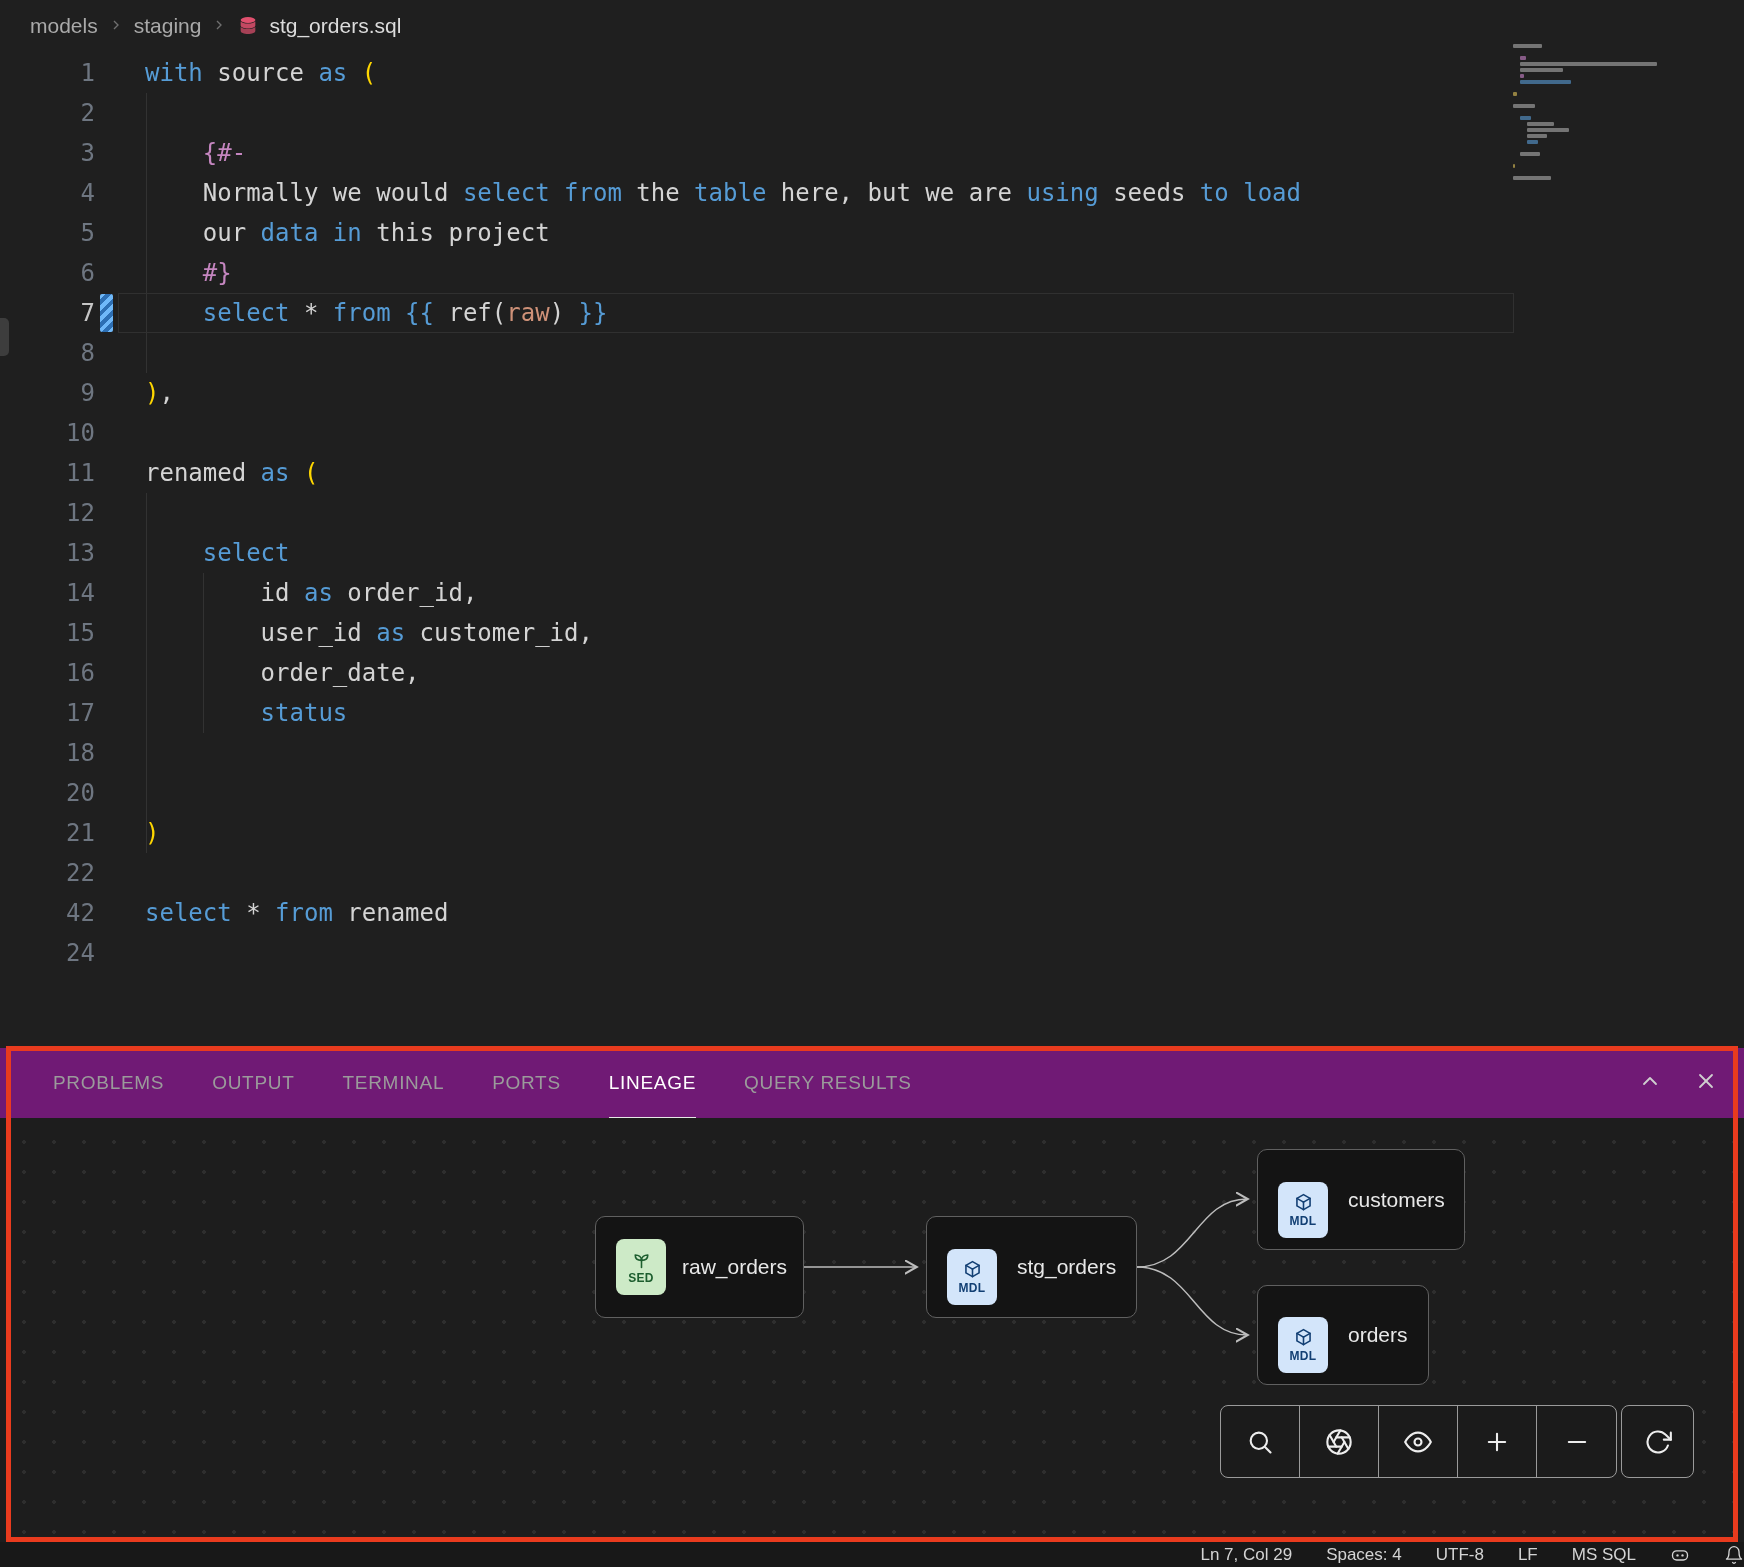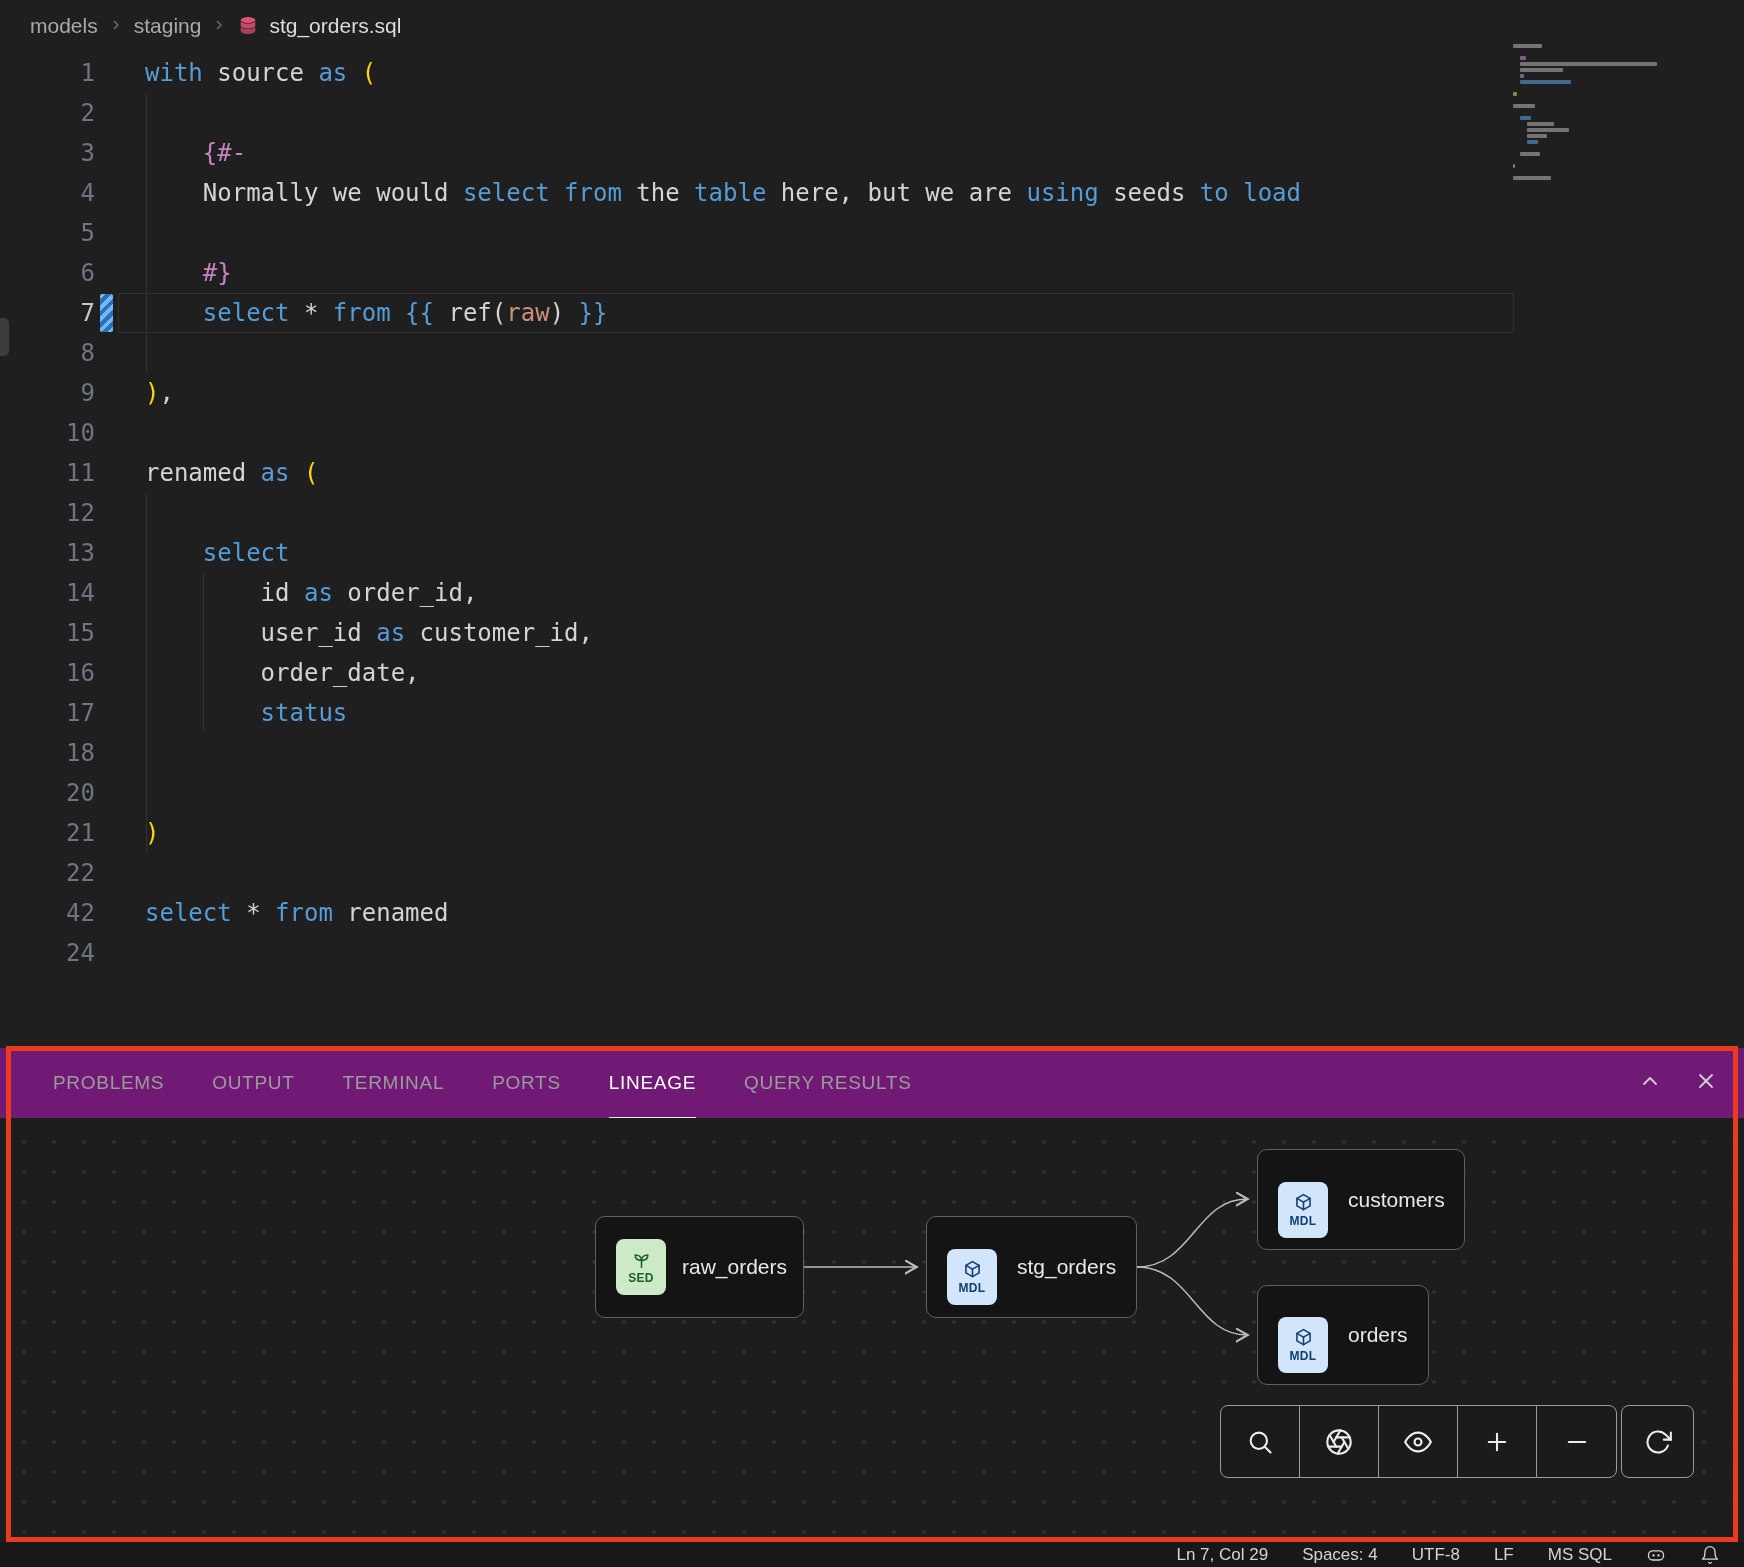--- a/index.html
+++ b/index.html
@@ -72,21 +72,21 @@
   .tool-cell:last-child { border-right:none; }
   .tool-group.single .tool-cell { width:71px; }
   .tool-cell svg { width:28px; height:28px; fill:none; stroke:#ededed; stroke-width:1.8; stroke-linecap:round; stroke-linejoin:round; }
 
   
   .annotation { position:absolute; left:6px; top:1046px; width:1732px; height:496px;
     border:5px solid #e93b1e; z-index:40; pointer-events:none; }
 
   
   .statusbar { position:absolute; left:0; top:1542px; width:1744px; height:25px; background:#181818;
-    display:flex; align-items:center; justify-content:flex-end; gap:34px; padding-right:24px;
+    display:flex; align-items:center; justify-content:flex-end; gap:34px; 
     color:#d4d4d4; font-size:17px; }
   .statusbar .sb-item { white-space:nowrap; }
   .statusbar svg { width:20px; height:20px; fill:none; stroke:#d4d4d4; stroke-width:1.6; stroke-linecap:round; stroke-linejoin:round; display:block; }
 </style>
 </head>
 <body>
 
 <div class="breadcrumb">
   <span class="crumb">models</span>
   <span class="chev"><svg viewBox="0 0 24 24">
@@ -128,20 +128,21 @@
     <div class="code-row">
       <span class="ln">3</span>
       <span class="code"><span class="tok-t">    </span><span class="tok-jinja">{#-</span></span>
     </div>
     <div class="code-row">
       <span class="ln">4</span>
       <span class="code"><span class="tok-t">    Normally we would </span><span class="tok-kw">select</span><span class="tok-t"> </span><span class="tok-kw">from</span><span class="tok-t"> the </span><span class="tok-kw">table</span><span class="tok-t"> here, but we are </span><span class="tok-kw">using</span><span class="tok-t"> seeds </span><span class="tok-kw">to</span><span class="tok-t"> </span><span class="tok-kw">load</span></span>
     </div>
     <div class="code-row">
       <span class="ln">5</span>
+      <span class="code"><span class="tok-t">    our </span><span class="tok-kw">data</span><span class="tok-t"> </span><span class="tok-kw">in</span><span class="tok-t"> this project</span></span>
     </div>
     <div class="code-row">
       <span class="ln">6</span>
       <span class="code"><span class="tok-t">    </span><span class="tok-jinja">#}</span></span>
     </div>
     <div class="code-row">
       <span class="ln active">7</span>
       <span class="code"><span class="tok-t">    </span><span class="tok-kw">select</span><span class="tok-t"> * </span><span class="tok-kw">from</span><span class="tok-t"> </span><span class="tok-kw">{{</span><span class="tok-t"> ref(</span><span class="tok-str">raw</span><span class="tok-t">) </span><span class="tok-kw">}}</span></span>
     </div>
     <div class="code-row">

